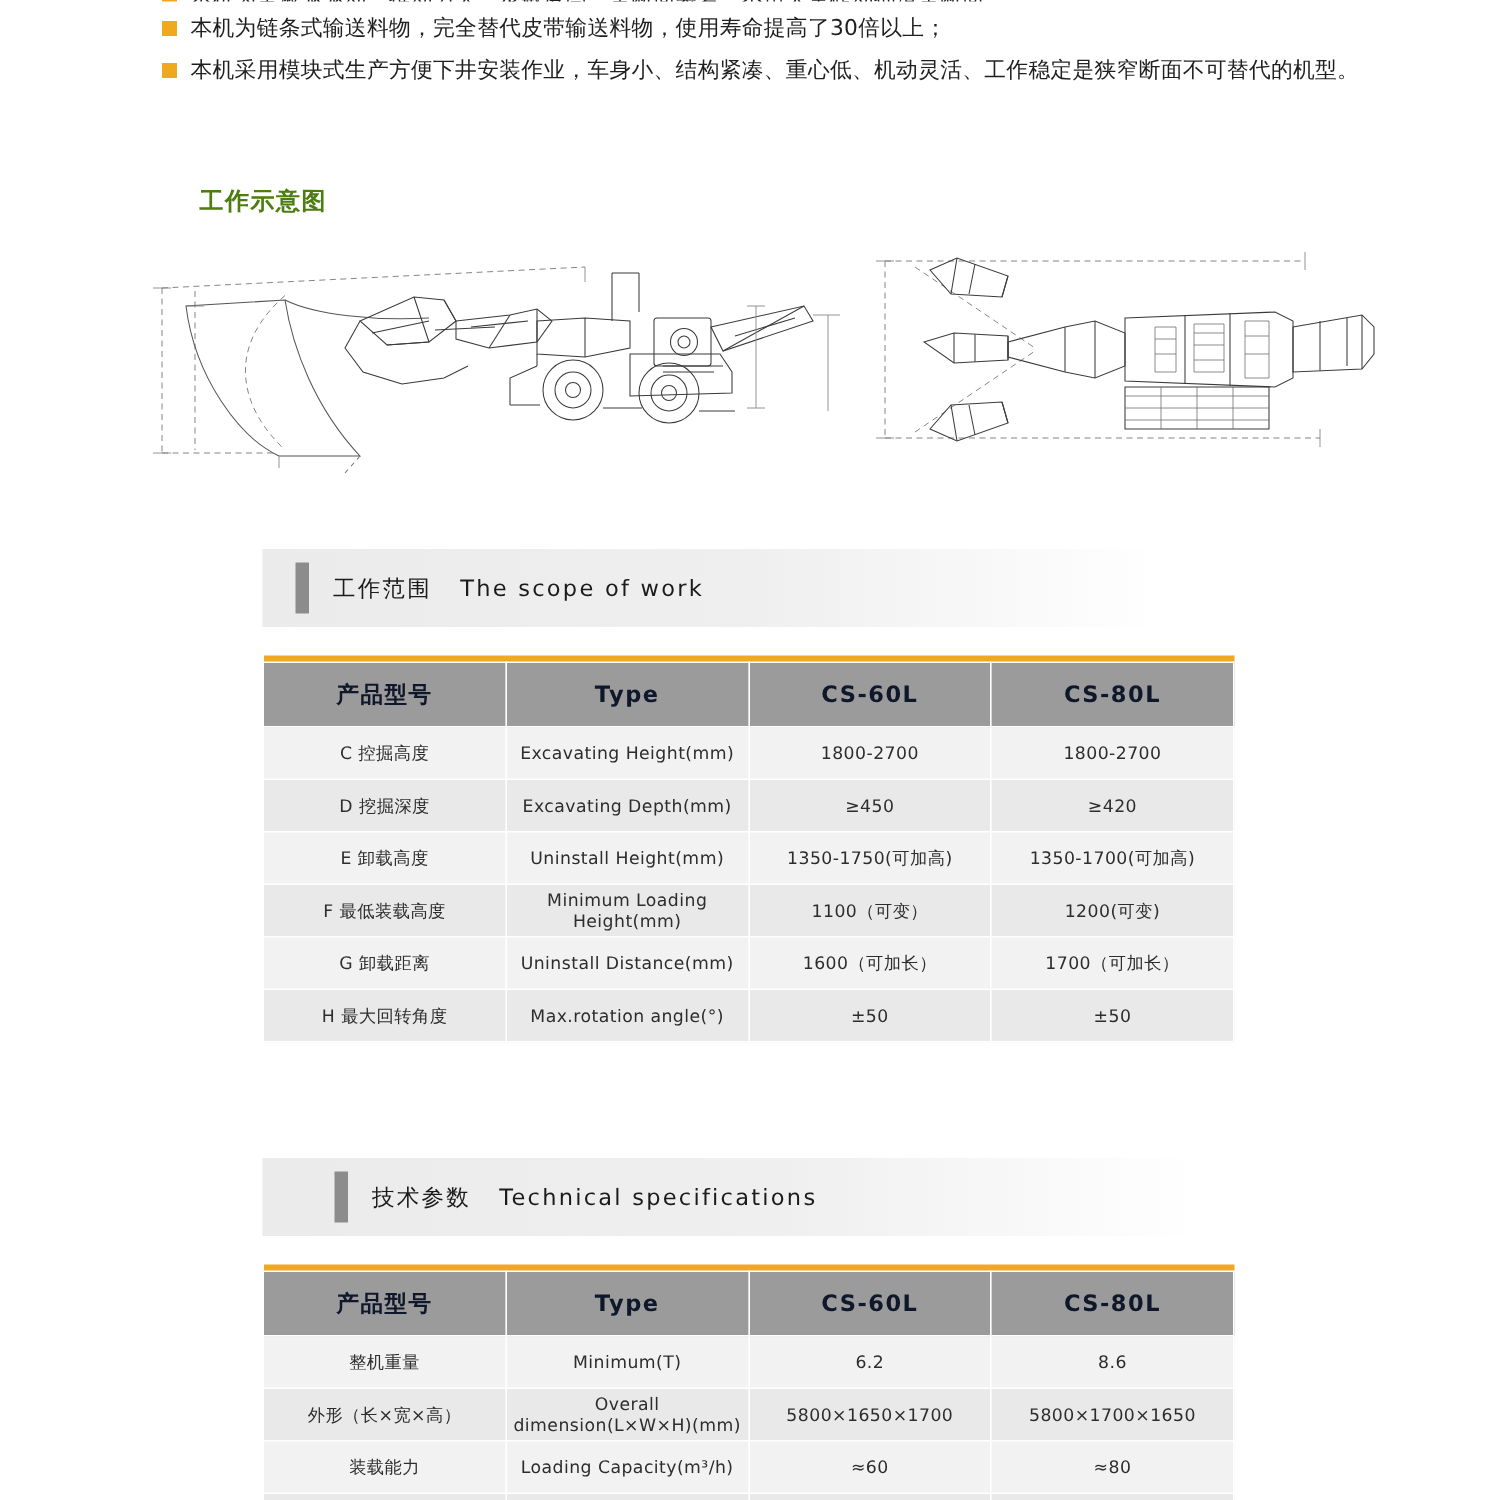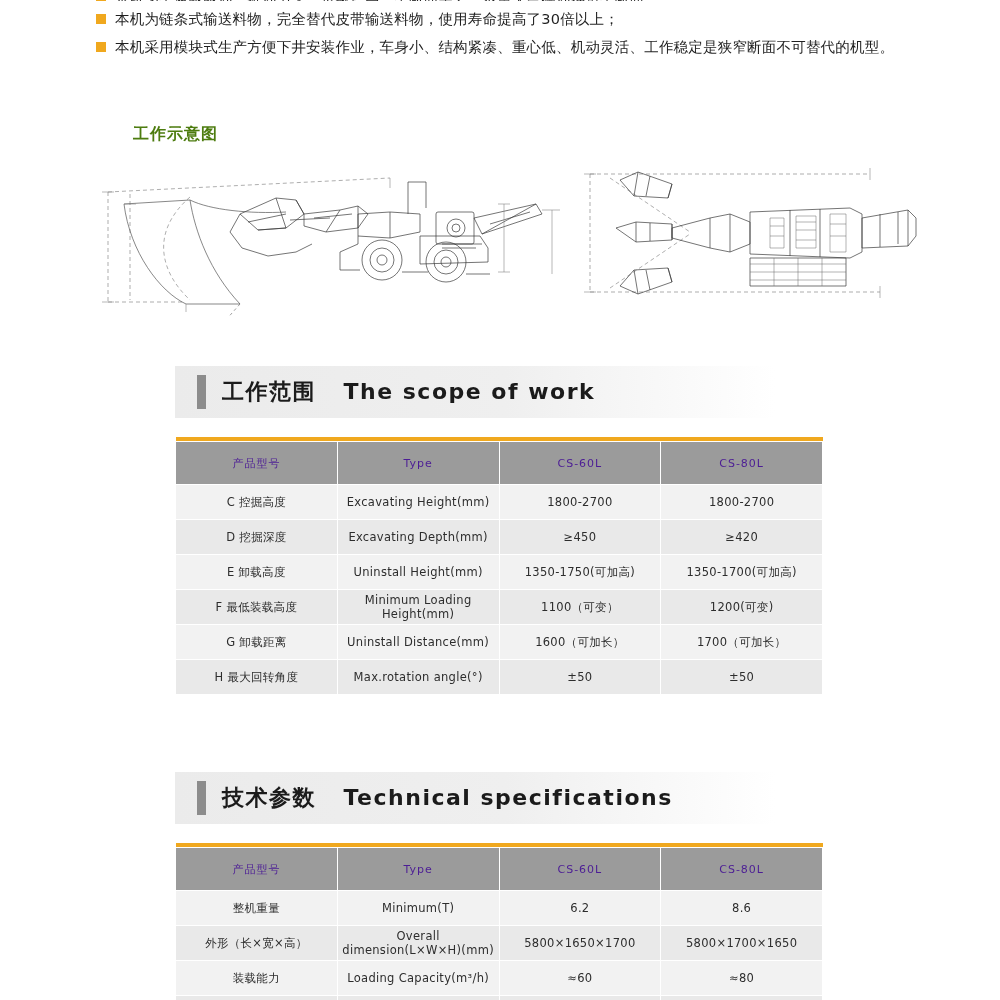--- a/index.html
+++ b/index.html
@@ -12,21 +12,21 @@
     height: 1000px;
     position: relative;
     overflow: hidden;
     font-family: "Liberation Sans", sans-serif;
     color: #2b2b2b;
   }
 
   
   .bullets {
     position: absolute;
-    left: 96px;
+    left: 108px;
     top: 0px;
     width: 840px;
   }
   .bullet-row {
     display: flex;
     align-items: flex-start;
     margin-bottom: 9px;
     line-height: 19px;
   }
   .bullet-sq {
@@ -79,22 +79,22 @@
   }
   .heading .tick {
     width: 9px;
     height: 34px;
     background: #8c8c8c;
     margin-left: 22px;
     margin-right: 16px;
     flex: 0 0 auto;
   }
   .heading .htext {
-    font-size: 22px;
-    font-weight: bold;
+    font-size: 15px;
+    font-weight: normal;
     color: #1b1b1b;
     letter-spacing: 1.5px;
     font-family: "DejaVu Sans", sans-serif;
   }
 
   
   table.spec {
     position: absolute;
     border-collapse: collapse;
     width: 648px;
@@ -104,23 +104,23 @@
     border: 1px solid #ffffff;
     text-align: center;
     vertical-align: middle;
     font-size: 11.5px;
     color: #2d2d2d;
     font-family: "DejaVu Sans", sans-serif;
     letter-spacing: 0.3px;
   }
   table.spec thead th {
     background: #9b9b9b;
-    color: #4c1d95;
-    font-size: 11px;
-    font-weight: normal;
+    color: #0f172a;
+    font-size: 15px;
+    font-weight: bold;
     height: 40px;
     letter-spacing: 1px;
   }
   table.spec thead tr.accent th {
     padding: 0;
     height: 4px;
     background: #f0a81e;
     border: none;
   }
   table.spec tbody td {
@@ -360,21 +360,21 @@
     </tr>
     <tr>
       <td class="c1 cjk">H 最大回转角度</td>
       <td class="c2">Max.rotation angle(°)</td>
       <td class="c3">±50</td>
       <td class="c4">±50</td>
     </tr>
   </tbody>
 </table>
 
-<div class="heading" style="left:175px; top:772px;">
+<div class="heading" style="left:175px; top:772px;padding-left:26px;">
   <span class="tick"></span>
   <span class="htext">
     <span>技术参数</span>
     <span>&nbsp;</span>
     <span>Technical specifications</span>
   </span>
 </div>
 
 <table class="spec" style="left:175px; top:843px;">
   <thead>

